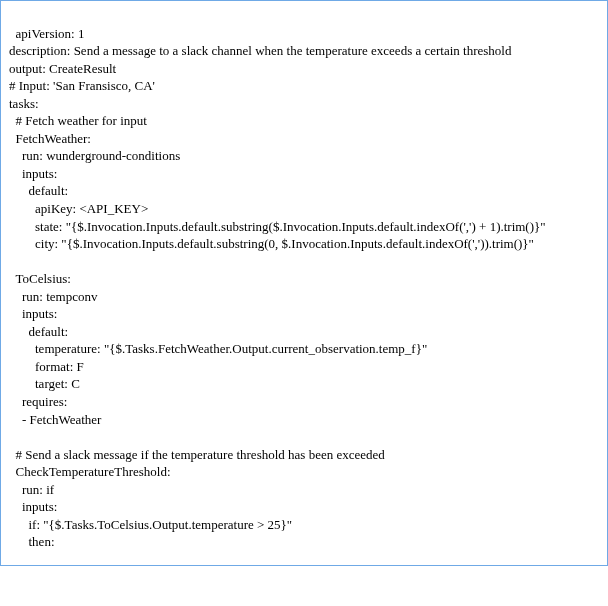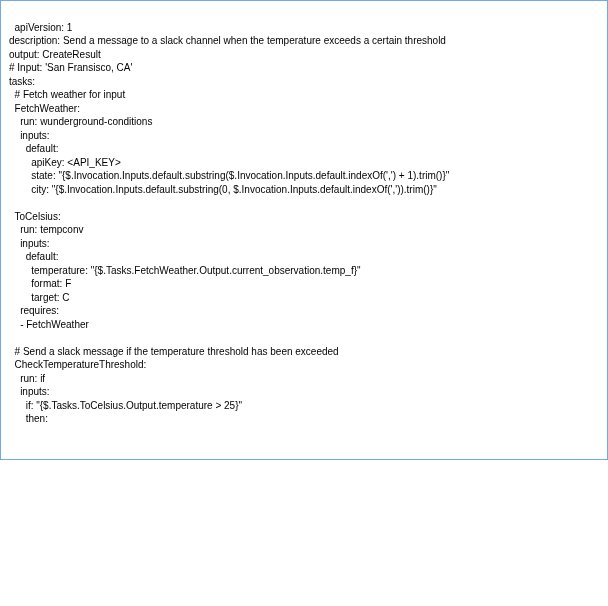--- a/index.html
+++ b/index.html
@@ -6,25 +6,25 @@
     margin: 0;
     padding: 0;
     width: 608px;
     height: 606px;
     overflow: hidden;
     background: #fff;
   }
   .editor-frame {
     box-sizing: border-box;
     width: 608px;
-    height: 460px;
+    height: 566px;
     border: 1px solid #6fa9e6;
     padding: 6px 8px;
-    font-family: Liberation Sans, sans-serif;
-    font-size: 10px;
+    font-family: Liberation Serif, serif;
+    font-size: 13px;
     line-height: 1.35;
     color: #000;
     white-space: pre-wrap;
     word-break: break-all;
     overflow: hidden;
     position: relative;
     background: #fff;
   }
   .resizer {
     position: absolute;

